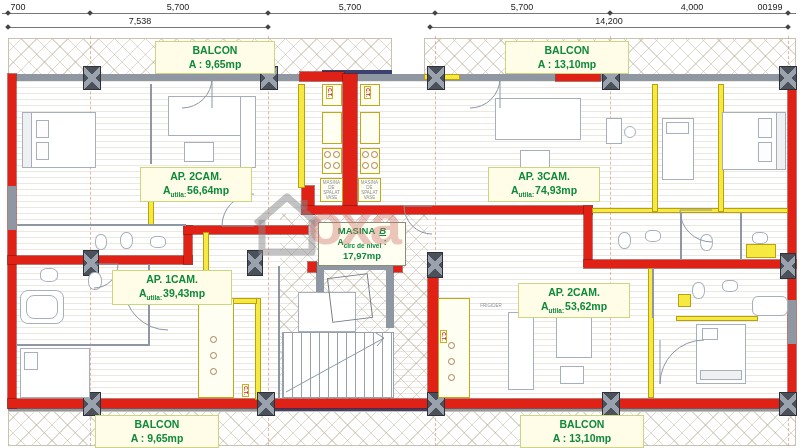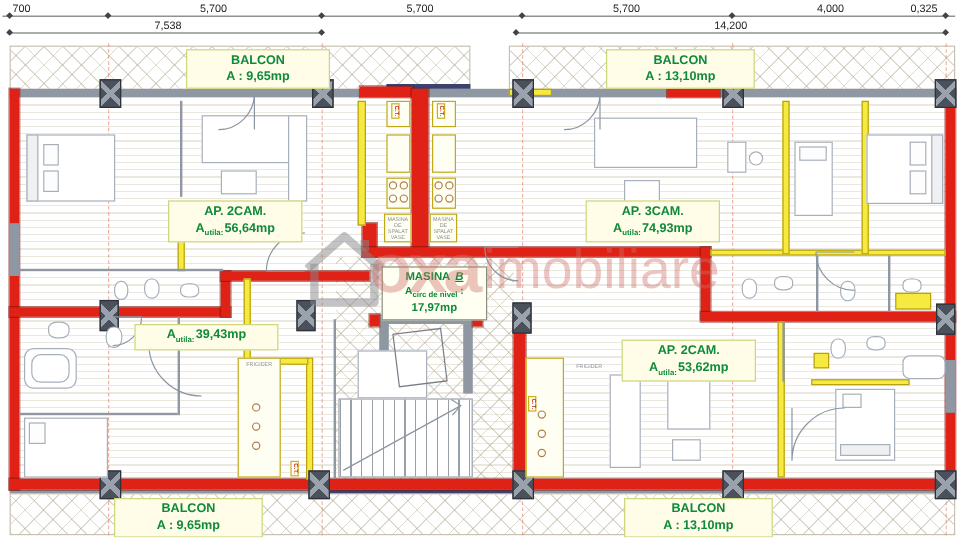--- a/index.html
+++ b/index.html
@@ -60,21 +60,21 @@
     <div class="tick" style="left:786px;top:11px;"></div>
     <div class="tick" style="left:6px;top:25px;"></div>
     <div class="tick" style="left:266px;top:25px;"></div>
     <div class="tick" style="left:428px;top:25px;"></div>
     <div class="tick" style="left:786px;top:25px;"></div>
     <div class="dim" style="left:18px;top:2px;">700</div>
     <div class="dim" style="left:178px;top:2px;">5,700</div>
     <div class="dim" style="left:350px;top:2px;">5,700</div>
     <div class="dim" style="left:522px;top:2px;">5,700</div>
     <div class="dim" style="left:692px;top:2px;">4,000</div>
-    <div class="dim" style="left:770px;top:2px;">0,325</div>
+    <div class="dim" style="left:770px;top:2px;">00199</div>
     <div class="dim" style="left:140px;top:16px;">7,538</div>
     <div class="dim" style="left:609px;top:16px;">14,200</div>
   </div>
 
   <div class="hatch" style="left:8px;top:38px;width:384px;height:37px;"></div>
   <div class="hatch" style="left:424px;top:38px;width:372px;height:37px;"></div>
   <div class="hatch" style="left:8px;top:411px;width:788px;height:35px;"></div>
   <div class="floor" style="left:16px;top:81px;width:772px;height:318px;"></div>
   <div class="hatch" style="left:280px;top:214px;width:148px;height:185px;border:none;"></div>
 
@@ -247,21 +247,20 @@
 
   <div class="wm">
     <svg width="74" height="68" viewBox="0 0 74 68">
       <g fill="none" stroke="rgba(135,135,140,.5)" stroke-width="7" stroke-linejoin="round">
         <path d="M6 34 L37 7 L68 34"></path>
         <path d="M12 30 V62 H62 V30"></path>
         <path d="M54 10 V19"></path>
       </g>
     </svg>
     <span class="wm-a">oxa</span>
-    <span class="wm-b">imobiliare</span>
   </div>
 
   <div class="lab" style="left:155px;top:41px;width:120px;">
     <div>BALCON</div>
     <div>A : 9,65mp</div>
   </div>
   <div class="lab" style="left:505px;top:41px;width:124px;">
     <div>BALCON</div>
     <div>A : 13,10mp</div>
   </div>
@@ -272,20 +271,21 @@
   <div class="lab" style="left:488px;top:167px;width:112px;">
     <div>AP. 3CAM.</div>
     <div><span>A</span><sub class="sub">utila:</sub><span class="val">74,93mp</span></div>
   </div>
   <div class="lab" style="left:318px;top:222px;width:88px;font-size:9.5px;border-color:#8a8f78;background:#fffff2;">
     <div><span>MASINA</span><span class="scara-b">B</span></div>
     <div style="font-size:8.5px;"><span>A</span><sub class="sub">circ de nivel</sub> <span>:</span></div>
     <div>17,97mp</div>
   </div>
   <div class="lab" style="left:112px;top:270px;width:120px;">
+    <div>AP. 1CAM.</div>
     <div><span>A</span><sub class="sub">utila:</sub><span class="val">39,43mp</span></div>
   </div>
   <div class="lab" style="left:518px;top:283px;width:112px;">
     <div>AP. 2CAM.</div>
     <div><span>A</span><sub class="sub">utila:</sub><span class="val">53,62mp</span></div>
   </div>
   <div class="lab" style="left:95px;top:415px;width:124px;">
     <div>BALCON</div>
     <div>A : 9,65mp</div>
   </div>

